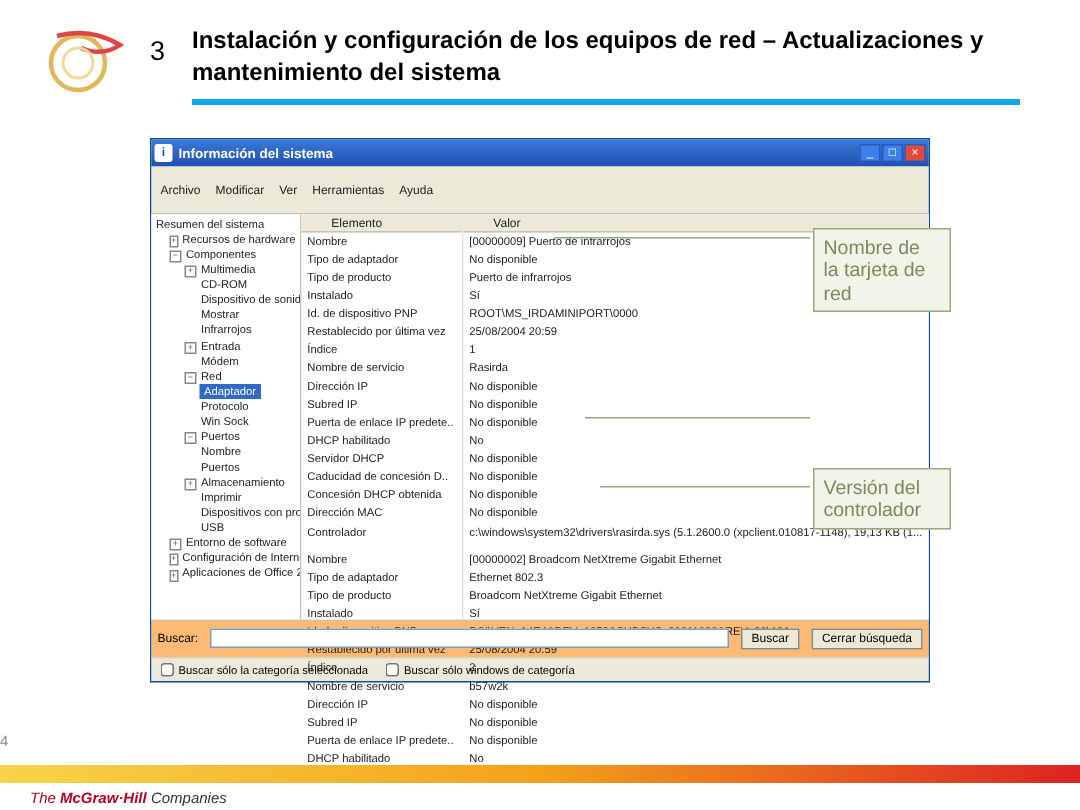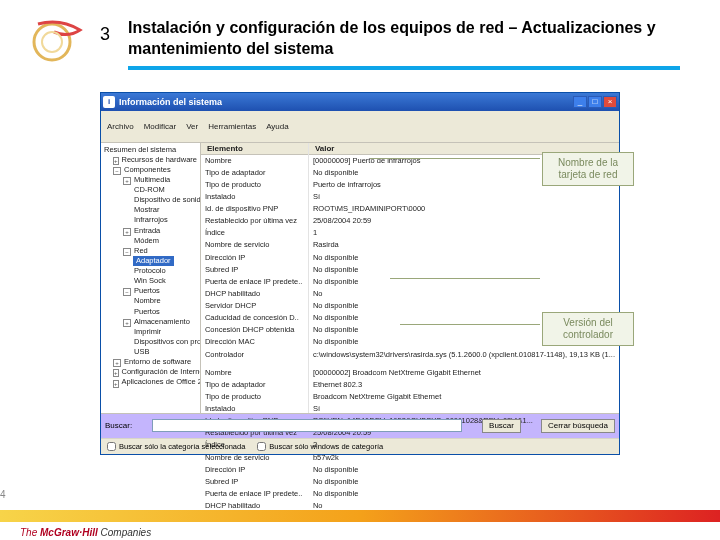--- a/index.html
+++ b/index.html
@@ -22,30 +22,30 @@
 .content{display:flex;height:270px;background:#fff}
 .tree{width:140px;border-right:1px solid #c5c2b8;background:#fff;padding:2px;overflow:hidden;font-size:7.5px;color:#222;line-height:1.35}
 .tree .row{display:flex;align-items:flex-end;gap:2px;white-space:nowrap}
 .tree .pm{width:8px;height:8px;border:1px solid #888;display:inline-flex;align-items:center;justify-content:center;font-size:6px;color:#555;background:#fff}
 .tree .lbl{padding:0 1px}
 .tree .sel{background:#316ac5;color:#fff;padding:0 3px}
 .ind1{padding-left:10px}.ind2{padding-left:20px}.ind3{padding-left:30px}
 .details{flex:1;display:flex;background:#fff;font-size:7.5px;color:#222}
 .col-e{width:108px;border-right:1px solid #e3e3e3}
 .col-v{flex:1}
-.col-e .hd,.col-v .hd{background:#ece9d8;border-bottom:1px solid #c5c2b8;padding:1px 6px;font-weight:700;font-size:8px}
+.col-e .hd,.col-v .hd{background:#ece9d8;border-bottom:1px solid #c5c2b8;padding:1px 20px;font-weight:400;font-size:8px}
 .kv{padding:1px 4px;white-space:nowrap;overflow:hidden;text-overflow:ellipsis;line-height:1.35}
 .spacer{height:6px}
-.searchbar{height:20px;background:#c4b5fd;border-top:1px solid #c5c2b8;display:flex;align-items:center;padding:12px 4px;gap:20px;font-size:8px}
+.searchbar{height:20px;background:#fdba74;border-top:1px solid #c5c2b8;display:flex;align-items:center;padding:12px 4px;gap:8px;font-size:8px}
 .searchbar input[type=text]{flex:1;height:13px;font-size:8px;padding:0 2px;border:1px solid #7f9db9;background:#fff}
 .searchbar button{height:14px;font-size:8px;padding:0 6px;background:#ece9d8;border:1px solid #888}
 .opts{height:16px;background:#ece9d8;display:flex;align-items:center;gap:12px;padding:0 6px;font-size:7.5px;border-top:1px solid #d8d5c8}
 .opts label{display:flex;align-items:center;gap:3px}
 .opts input{width:9px;height:9px}
-.callout{position:absolute;background:#f1f4e8;border:1px solid #9aa77a;font-size:10px;color:#7a8a5e;padding:4px 6px;text-align:center;line-height:1.2}
+.callout{position:absolute;background:#f1f4e8;border:1px solid #9aa77a;font-size:13px;color:#7a8a5e;padding:4px 6px;line-height:1.2}
 .co1{top:60px;right:-14px;width:92px}
 .co2{top:172px;right:-14px;width:100px}
 .co3{top:220px;right:-14px;width:92px}
 .line{position:absolute;background:#9aa77a;height:1px}
 .l1{top:66px;left:270px;width:170px}
 .l2{top:186px;left:290px;width:150px}
 .l3{top:232px;left:300px;width:140px}
 .page4{position:absolute;left:0;bottom:40px;font-size:10px;color:#888}
 .footer{position:absolute;left:0;right:0;bottom:0;height:30px}
 .fbar{height:12px;background:linear-gradient(90deg,#f7d449 0%,#f4a11a 50%,#d22 100%)}

